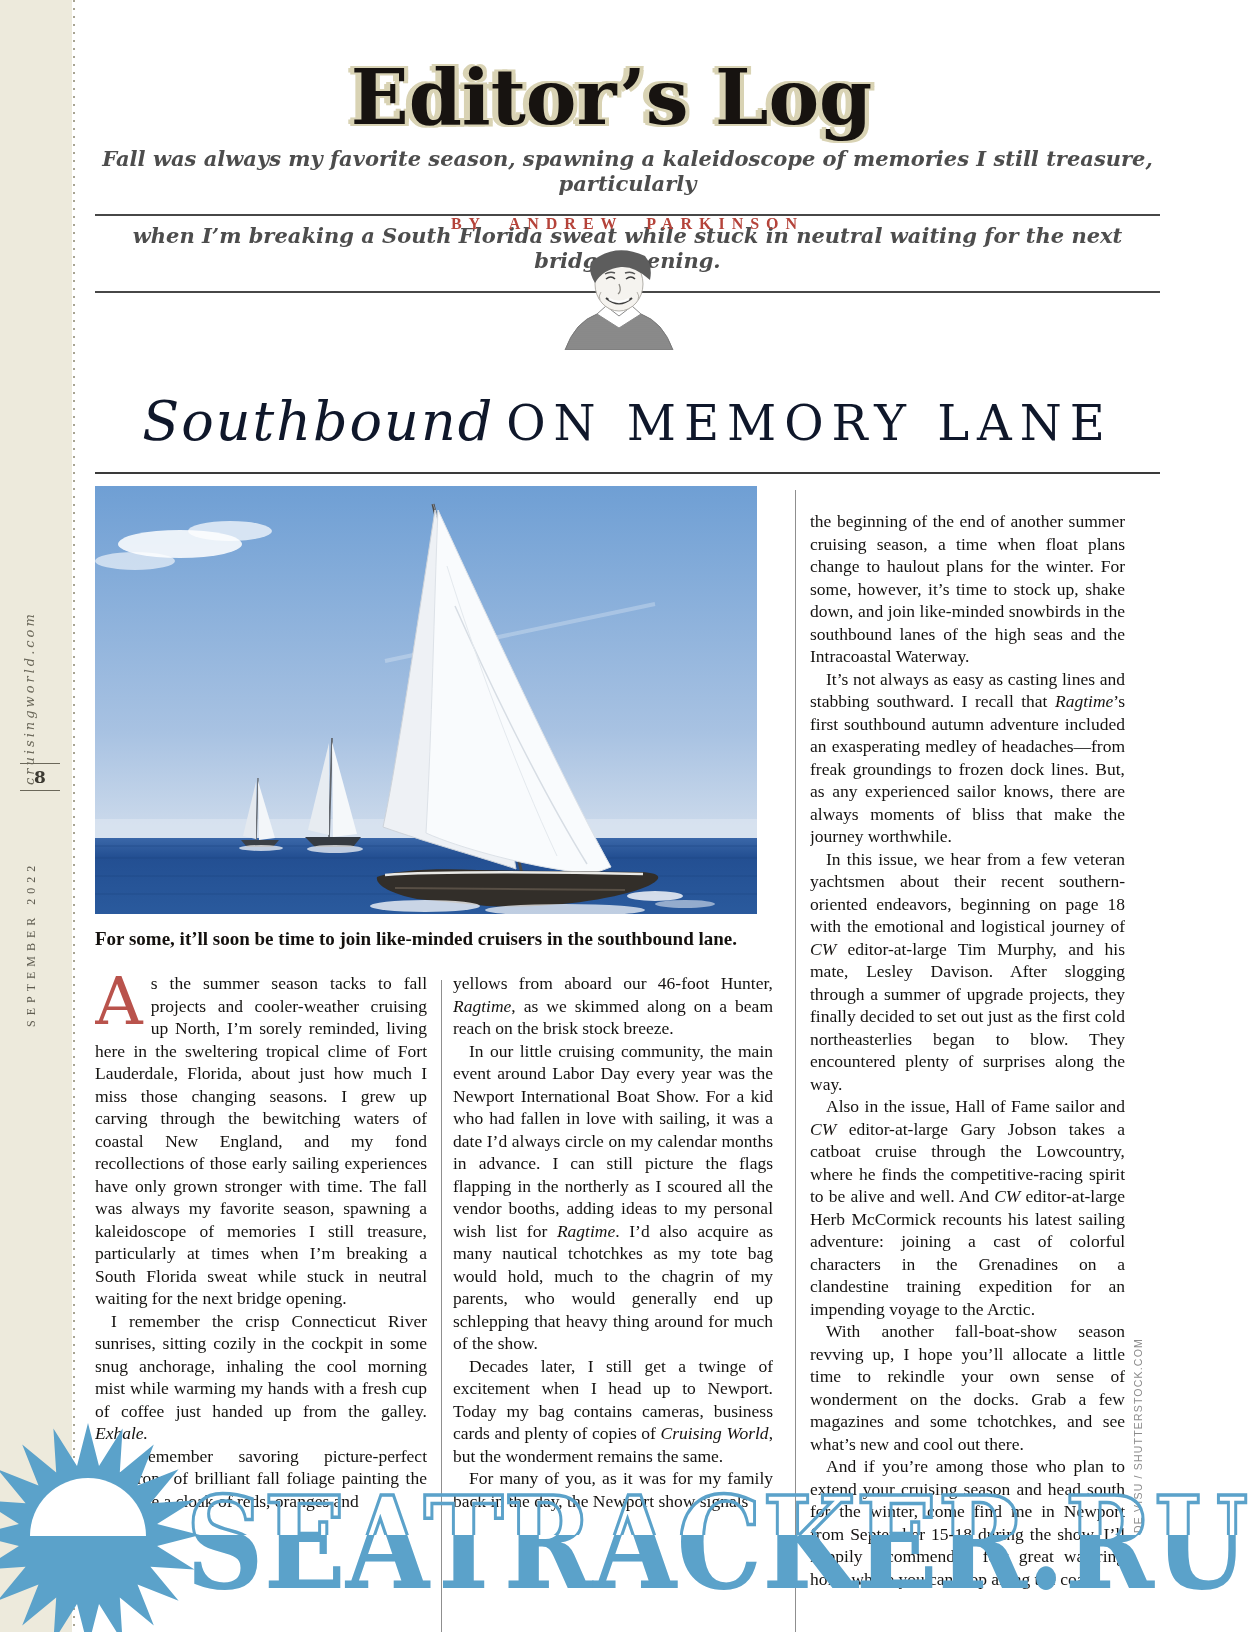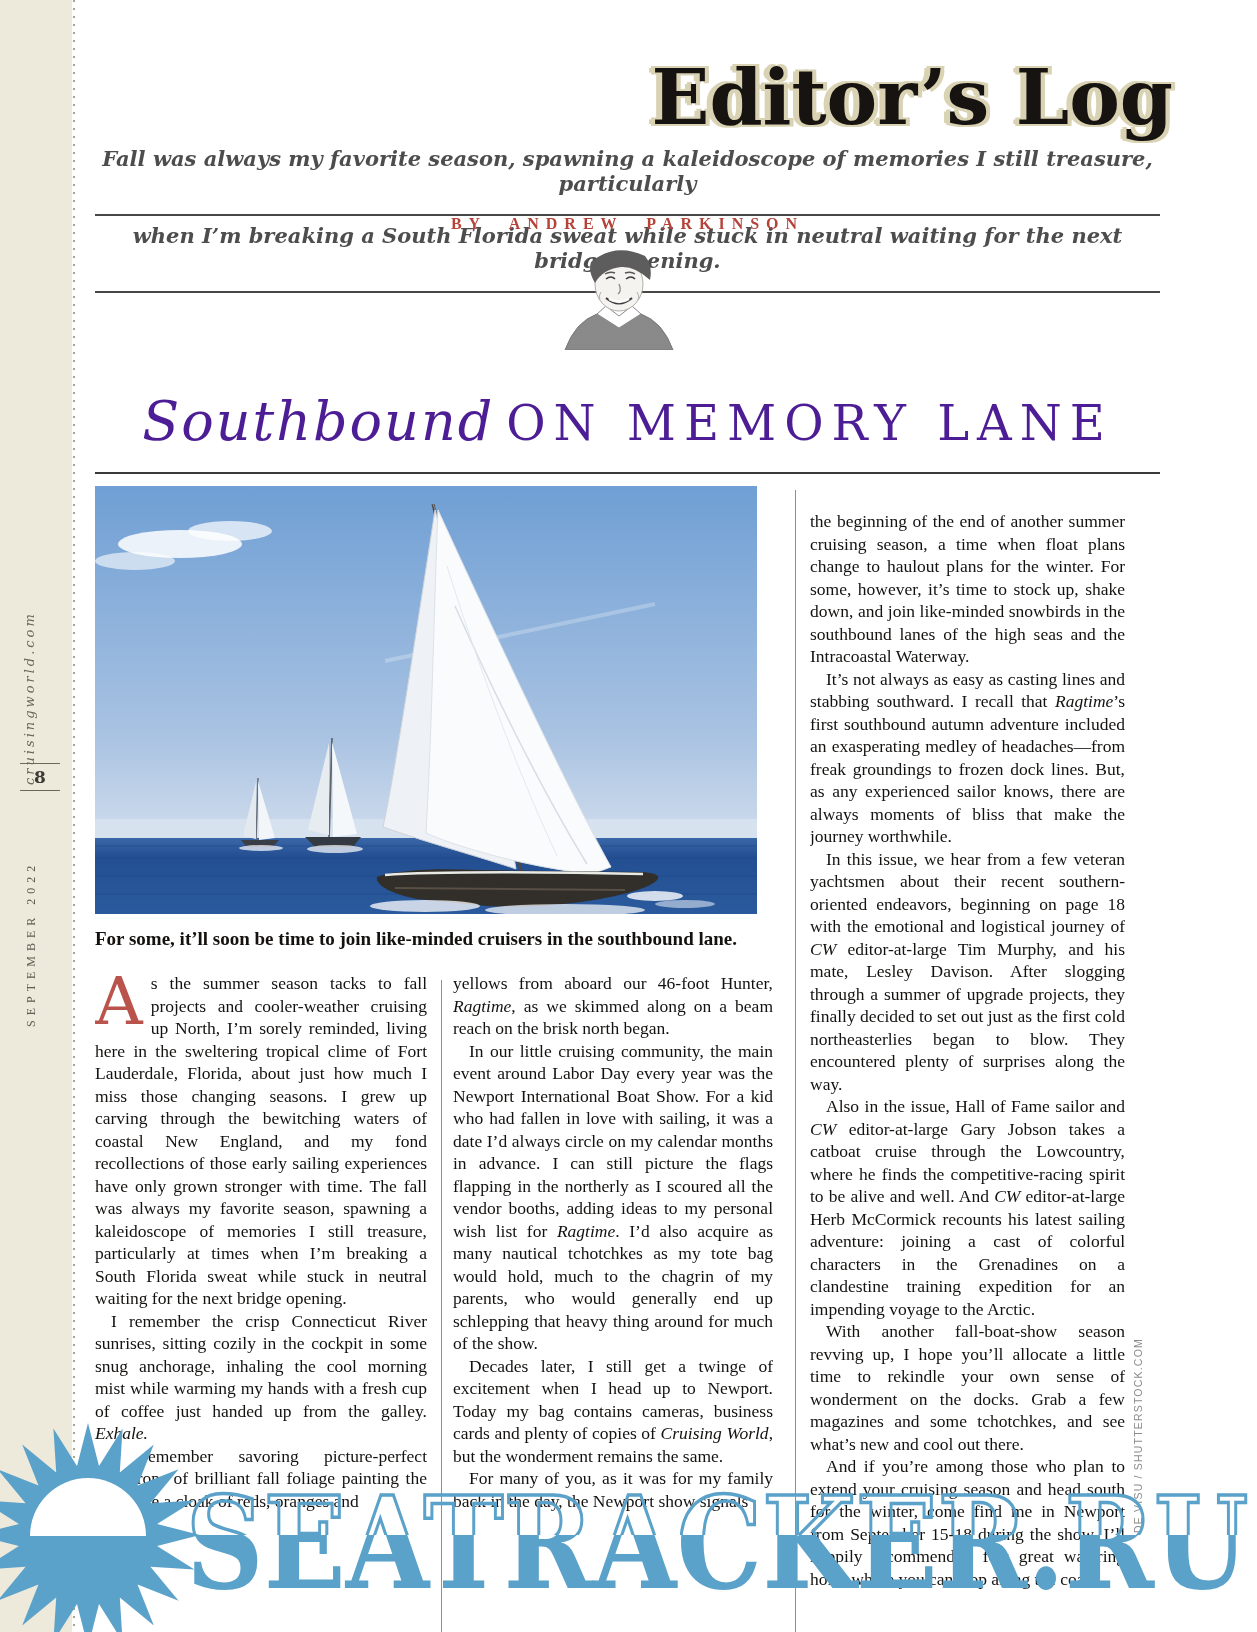--- a/index.html
+++ b/index.html
@@ -11,32 +11,32 @@
       background-image:repeating-linear-gradient(to bottom,#a8a492 0 2px,transparent 2px 8px);}
   .vtext{position:absolute;writing-mode:vertical-rl;transform:rotate(180deg);white-space:nowrap;}
   .side-site{left:22px;top:560px;height:225px;font-style:italic;font-size:13px;
       letter-spacing:3px;color:#6b685a;font-family:"DejaVu Serif",serif;}
   .pagenum-box{position:absolute;left:20px;top:763px;width:40px;text-align:center;
       border-top:1.5px solid #6b685a;border-bottom:1.5px solid #6b685a;padding:3px 0;}
   .pagenum-box span{font-weight:bold;font-size:17px;color:#3c3a32;font-family:"DejaVu Serif",serif;}
   .side-issue{left:24px;top:812px;height:215px;font-size:12px;letter-spacing:5px;
       color:#5f5c50;font-family:"Liberation Serif",serif;}
   
-  .title{position:absolute;left:108px;top:58px;width:1065px;text-align:right;
+  .title{position:absolute;left:79px;top:58px;width:1065px;text-align:center;
       font-family:"DejaVu Serif",serif;font-weight:bold;font-size:76px;line-height:80px;color:#171310;
       text-shadow:-4px 2px 0 #d9d3b4,4px 2px 0 #d9d3b4,-4px -2px 0 #d9d3b4,4px -2px 0 #d9d3b4,-6px 0 0 #d9d3b4;}
   .deck{position:absolute;left:95px;top:146px;width:1065px;font-family:"DejaVu Serif",serif;
       font-style:italic;font-weight:bold;font-size:21px;color:#4d4d4d;text-align:center;}
   .deck .dline{display:block;border-bottom:2px solid #474747;padding-bottom:18px;margin-bottom:7px;}
   .byline{position:absolute;left:95px;top:215px;width:1065px;text-align:center;
       font-family:"Liberation Serif",serif;font-weight:bold;font-size:16px;color:#b5433a;
       letter-spacing:7px;word-spacing:12px;}
   .portrait{position:absolute;left:531px;top:240px;width:172px;height:110px;}
   
-  .kicker{position:absolute;left:95px;top:390px;width:1065px;text-align:center;color:#4c1d95;}
+  .kicker{position:absolute;left:95px;top:390px;width:1065px;text-align:center;color:#0f172a;}
   .kicker .k-script{font-family:"DejaVu Serif",serif;font-style:italic;font-size:54px;letter-spacing:2px;}
   .kicker .k-caps{font-family:"DejaVu Serif",serif;font-size:48px;letter-spacing:8px;margin-left:12px;}
   .kicker-rule{position:absolute;left:95px;top:472px;width:1065px;height:2px;background:#3a3a3a;}
   
   .photo{position:absolute;left:95px;top:486px;width:662px;height:428px;}
   .caption{position:absolute;left:95px;top:928px;width:662px;font-weight:bold;font-size:19px;
       color:#14110e;font-family:Liberation Serif, serif;}
   .credit{left:1132px;top:1283px;height:250px;font-family:"Liberation Sans",sans-serif;
       font-size:10.5px;letter-spacing:1.2px;color:#8b8b8b;}
   
@@ -151,21 +151,21 @@
 
   <div class="caption">For some, it’ll soon be time to join like-minded cruisers in the southbound lane.</div>
   <div class="vtext credit">DE VISU / SHUTTERSTOCK.COM</div>
 
   <div class="col col1">
       <p><span class="dropcap">A</span><span>s the summer season tacks to fall projects and cooler-weather cruising up North, I’m sorely reminded, living here in the sweltering tropical clime of Fort Lauderdale, Florida, about just how much I miss those changing seasons. I grew up carving through the bewitching waters of coastal New England, and my fond recollections of those early sailing experiences have only grown stronger with time. The fall was always my favorite season, spawning a kaleidoscope of memories I still treasure, particularly at times when I’m breaking a South Florida sweat while stuck in neutral waiting for the next bridge opening.</span></p>
       <p class="ind"><span>I remember the crisp Connecticut River sunrises, sitting cozily in the cockpit in some snug anchorage, inhaling the cool morning mist while warming my hands with a fresh cup of coffee just handed up from the galley. </span><em>Exhale.</em></p>
       <p class="ind"><span>I remember savoring picture-perfect backdrops of brilliant fall foliage painting the shoreline a cloak of reds, oranges and</span></p>
     </div>
   <div class="col col2">
-      <p><span>yellows from aboard our 46-foot Hunter, </span><em>Ragtime</em><span>, as we skimmed along on a beam reach on the brisk north began.</span></p>
+      <p><span>yellows from aboard our 46-foot Hunter, </span><em>Ragtime</em><span>, as we skimmed along on a beam reach on the brisk stock breeze.</span></p>
       <p class="ind"><span>In our little cruising community, the main event around Labor Day every year was the Newport International Boat Show. For a kid who had fallen in love with sailing, it was a date I’d always circle on my calendar months in advance. I can still picture the flags flapping in the northerly as I scoured all the vendor booths, adding ideas to my personal wish list for </span><em>Ragtime</em><span>. I’d also acquire as many nautical tchotchkes as my tote bag would hold, much to the chagrin of my parents, who would generally end up schlepping that heavy thing around for much of the show.</span></p>
       <p class="ind"><span>Decades later, I still get a twinge of excitement when I head up to Newport. Today my bag contains cameras, business cards and plenty of copies of </span><em>Cruising World</em><span>, but the wonderment remains the same.</span></p>
       <p class="ind"><span>For many of you, as it was for my family back in the day, the Newport show signals</span></p>
     </div>
   <div class="col col3">
       <p><span>the beginning of the end of another summer cruising season, a time when float plans change to haulout plans for the winter. For some, however, it’s time to stock up, shake down, and join like-minded snowbirds in the southbound lanes of the high seas and the Intracoastal Waterway.</span></p>
       <p class="ind"><span>It’s not always as easy as casting lines and stabbing southward. I recall that </span><em>Ragtime</em><span>’s first southbound autumn adventure included an exasperating medley of headaches—from freak groundings to frozen dock lines. But, as any experienced sailor knows, there are always moments of bliss that make the journey worthwhile.</span></p>
       <p class="ind"><span>In this issue, we hear from a few veteran yachtsmen about their recent southern-oriented endeavors, beginning on page 18 with the emotional and logistical journey of </span><em>CW</em><span> editor-at-large Tim Murphy, and his mate, Lesley Davison. After slogging through a summer of upgrade projects, they finally decided to set out just as the first cold northeasterlies began to blow. They encountered plenty of surprises along the way.</span></p>
       <p class="ind"><span>Also in the issue, Hall of Fame sailor and </span><em>CW</em><span> editor-at-large Gary Jobson takes a catboat cruise through the Lowcountry, where he finds the competitive-racing spirit to be alive and well. And </span><em>CW</em><span> editor-at-large Herb McCormick recounts his latest sailing adventure: joining a cast of colorful characters in the Grenadines on a clandestine training expedition for an impending voyage to the Arctic.</span></p>
       <p class="ind"><span>With another fall-boat-show season revving up, I hope you’ll allocate a little time to rekindle your own sense of wonderment on the docks. Grab a few magazines and some tchotchkes, and see what’s new and cool out there.</span></p>

